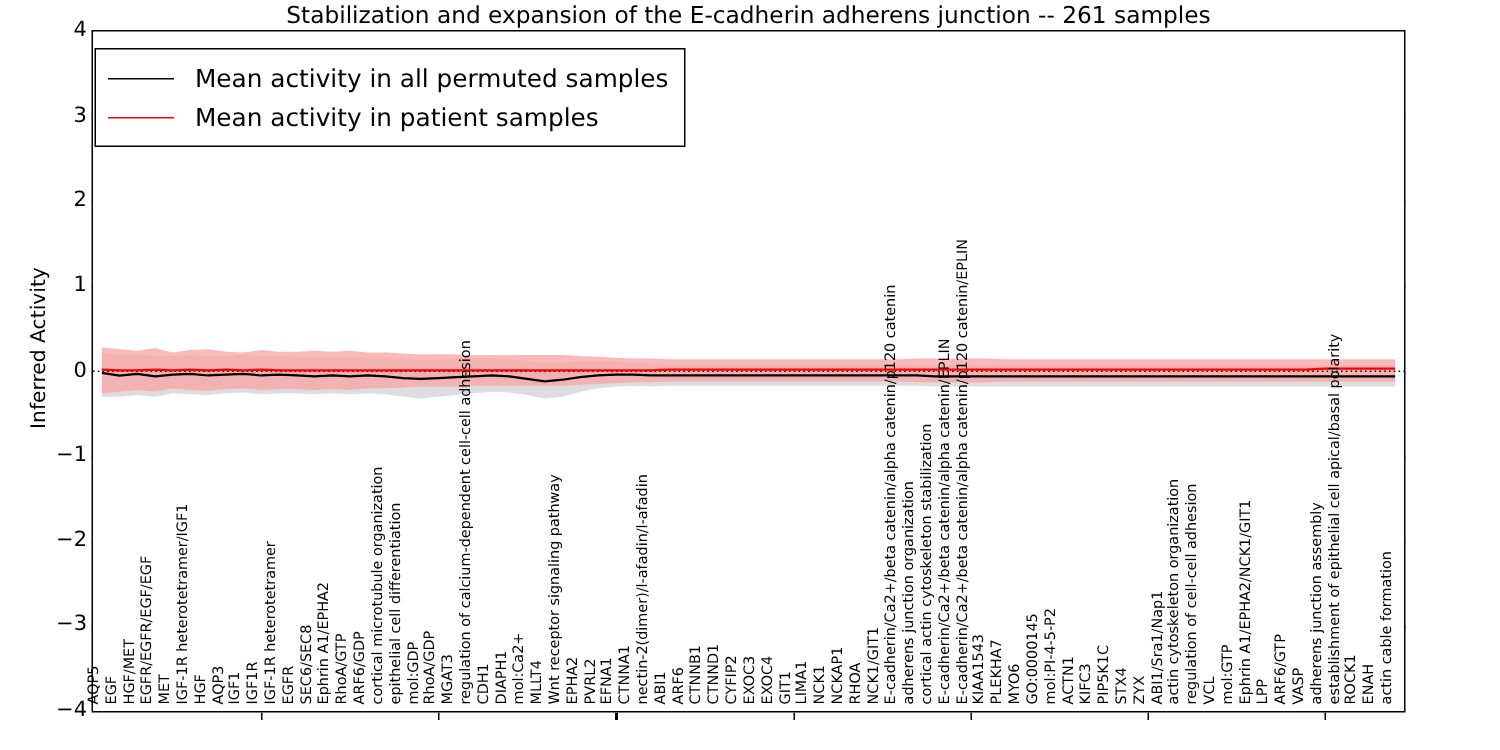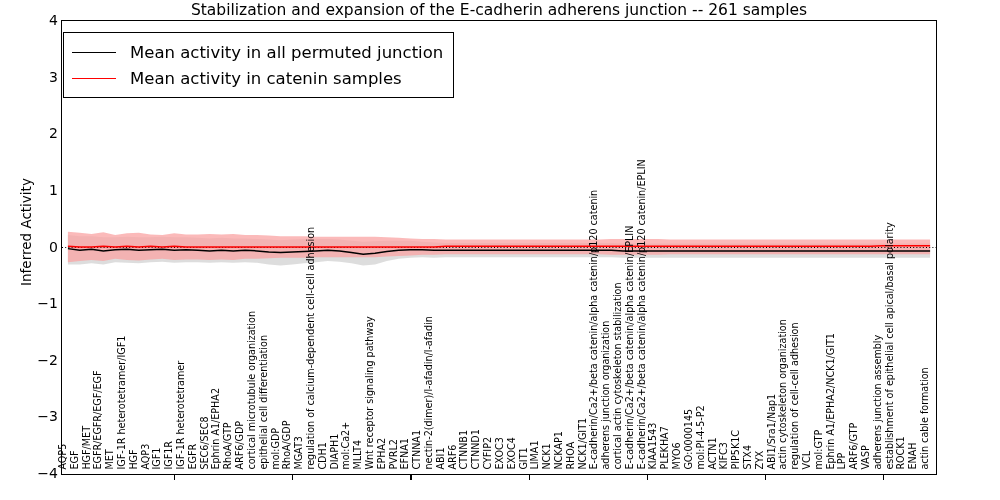--- a/index.html
+++ b/index.html
@@ -177,21 +177,21 @@
       <div class="xlab" style="left: 882.851px; bottom: 26px;">adherens junction assembly</div>
       <div class="xlab" style="left: 894.662px; bottom: 26px;">establishment of epithelial cell apical/basal polarity</div>
       <div class="xlab" style="left: 906.473px; bottom: 26px;">ROCK1</div>
       <div class="xlab" style="left: 918.284px; bottom: 26px;">ENAH</div>
       <div class="xlab" style="left: 930.095px; bottom: 26px;">actin cable formation</div>
     </div>
 
   <div id="legend">
     <div class="legrow">
       <span class="legline"></span>
-      <span class="legtxt">Mean activity in all permuted junction</span>
+      <span class="legtxt">Mean activity in all permuted samples</span>
     </div>
     <div class="legrow">
       <span class="legline red"></span>
-      <span class="legtxt">Mean activity in catenin samples</span>
+      <span class="legtxt">Mean activity in patient samples</span>
     </div>
   </div>
 
 </div>
 
 </body></html>

